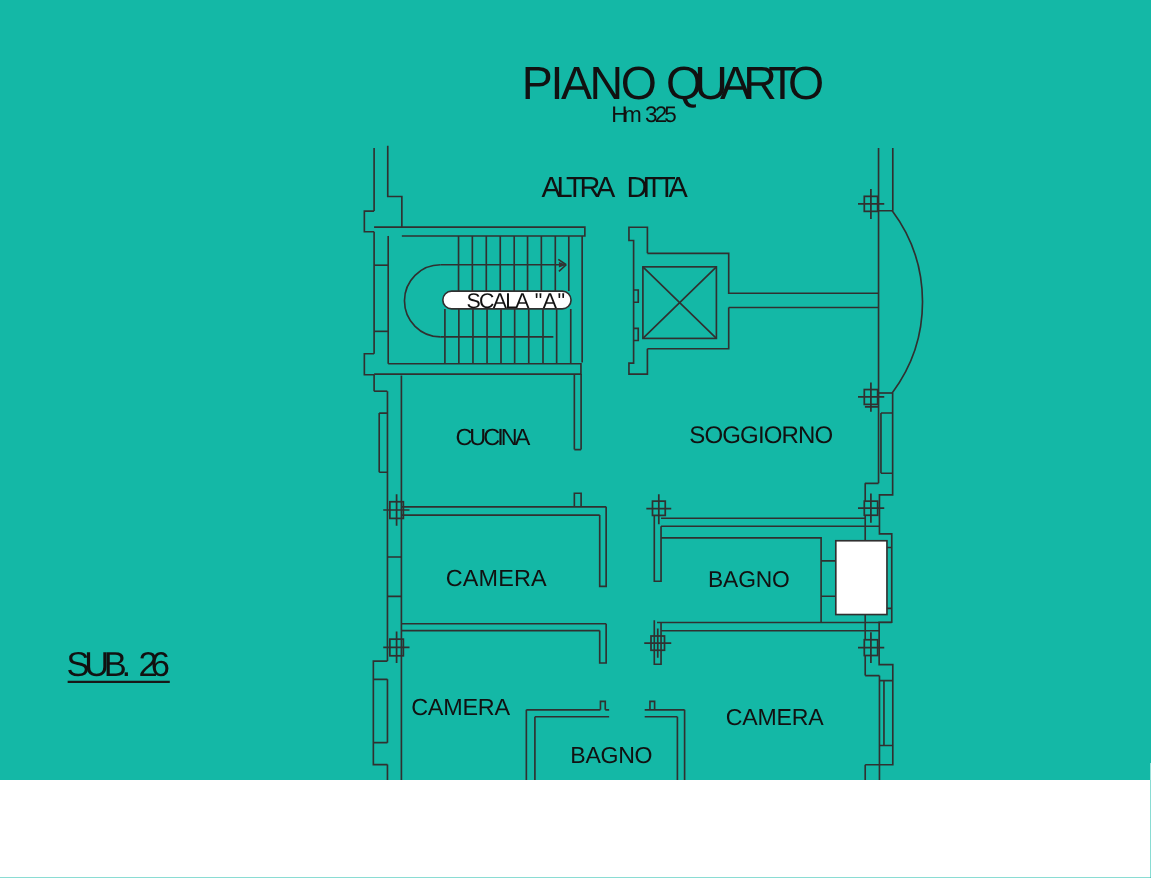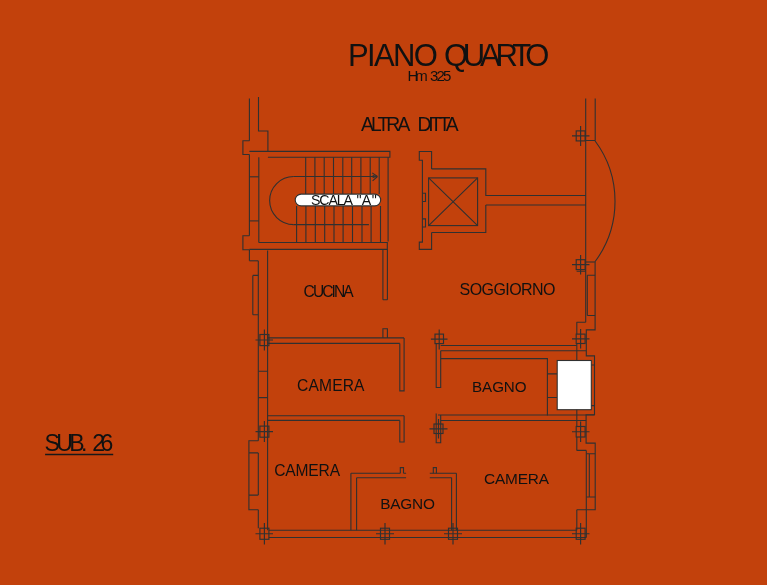--- a/index.html
+++ b/index.html
@@ -1,16 +1,16 @@
 <!DOCTYPE html>
 <html><head>
 <meta charset="utf-8">
 <style>
   html,body{margin:0;padding:0;background:#ffffff;}
-  .page{position:relative;width:767px;height:585px;background:#c2410c;overflow:hidden;}
+  .page{position:relative;width:767px;height:520px;background:#14b8a6;overflow:hidden;}
   svg{position:absolute;left:0;top:0;}
   text{font-family:"Liberation Sans",sans-serif;fill:#111;}
 </style>
 </head>
 <body>
 <div class="page">
 <svg width="767" height="585" viewBox="0 0 767 585">
   <g stroke="#303030" stroke-width="1.1" fill="none">
 
     <path d="M249.4,98.6 V140.7 M249.4,154.5 V235.8 M249.4,249.8 V260.8"></path>

